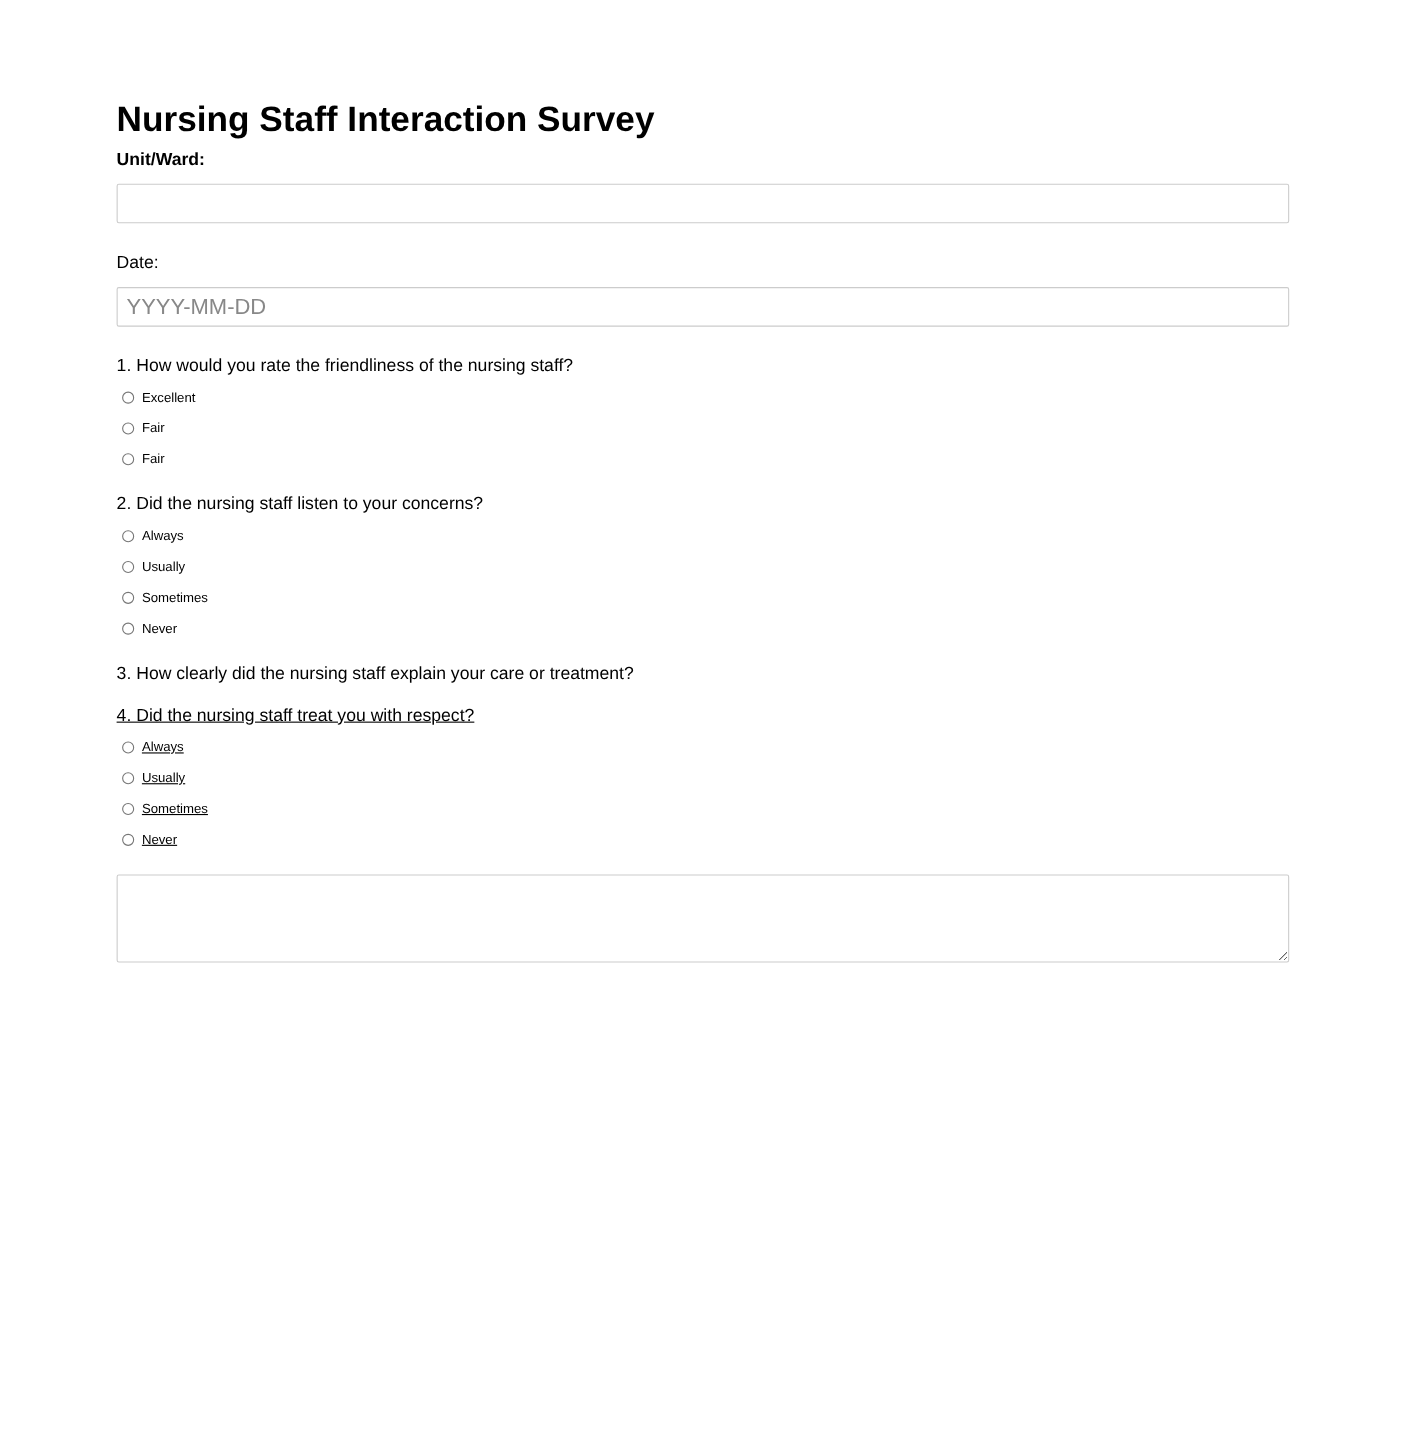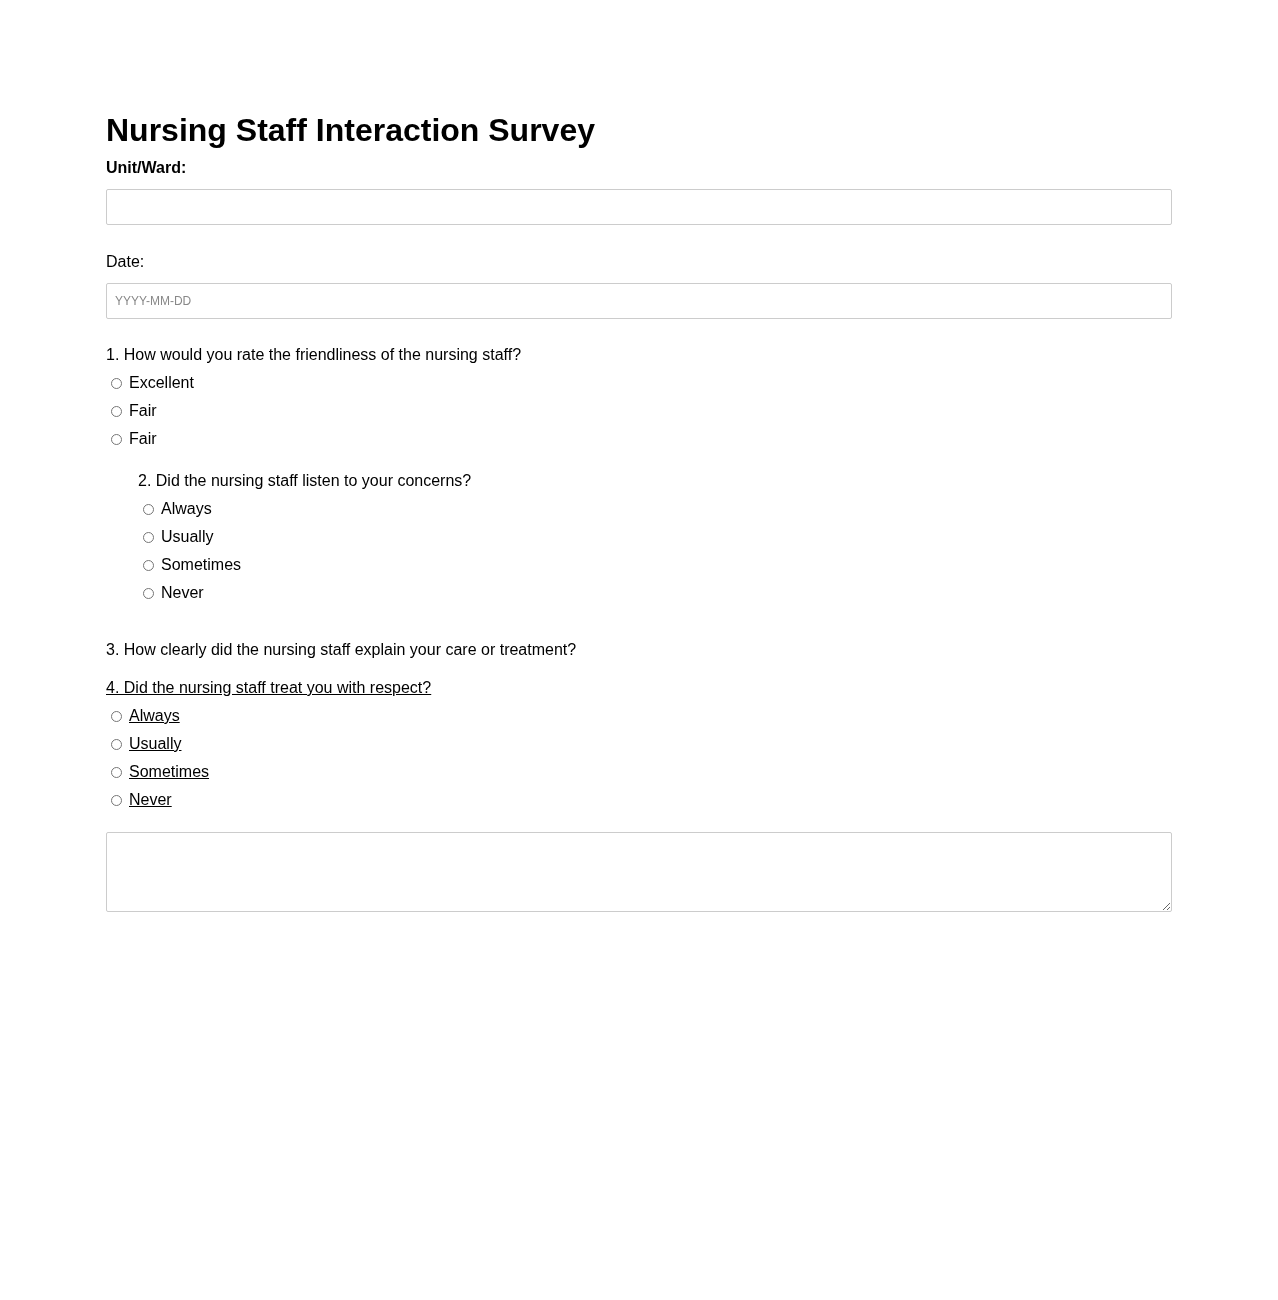--- a/index.html
+++ b/index.html
@@ -1,28 +1,28 @@
 <!DOCTYPE html>
 <html><head>
 <meta charset="utf-8">
 <style>
   html, body { margin: 0; padding: 0; background: #ffffff; }
   body { width: 1278px; height: 1300px; font-family: "Liberation Sans", sans-serif; color: #000; position: relative; }
-  .container { position: absolute; left: 106px; top: 106px; width: 1066px; }
+  .container { position: absolute; left: 106px; top: 84px; width: 1066px; }
   h1 { margin: 0; font-size: 32px; font-weight: bold; line-height: 48px; height: 48px; }
   .label { font-size: 16px; line-height: 20px; display: block; }
   .text-input {
     box-sizing: border-box; width: 1066px; height: 36px;
     border: 1px solid #cccccc; border-radius: 2px; padding: 0 8px;
-    font-family: "Liberation Sans", sans-serif; font-size: 12px; color: #000; background: #fff; outline: none;
+    font-family: "Liberation Sans", sans-serif; font-size: 20px; color: #000; background: #fff; outline: none;
   }
   .text-input::placeholder { color: #888888; }
   .q-block { margin-top: 0; }
   .q-title { font-size: 16px; line-height: 20px; height: 20px; }
-  .option { display: flex; align-items: center; height: 28px; font-size: 16px; cursor: pointer; }
+  .option { display: flex; align-items: center; height: 28px; font-size: 12px; cursor: pointer; }
   .radio {
     width: 11px; height: 11px; border: 1px solid #767676; border-radius: 50%;
     margin: 0 7px 0 5px; box-sizing: border-box; background: #fff; flex: none;
   }
   textarea {
     box-sizing: border-box; width: 1066px; height: 80px; border: 1px solid #cccccc;
     border-radius: 2px; resize: vertical; font-family: "Liberation Sans", sans-serif; font-size: 16px; padding: 8px; outline: none;
   }
 </style>
 </head>
@@ -52,21 +52,21 @@
           <span class="radio"></span>
           <span>Fair</span>
         </div>
       <div class="option">
           <span class="radio"></span>
           <span>Fair</span>
         </div>
     </div>
   </div>
 
-  <div class="q-block" style="margin-top:18px;margin-left:32px;">
+  <div class="q-block" style="margin-top:18px;">
     <div class="q-title">2. Did the nursing staff listen to your concerns?</div>
     <div style="margin-top:4px;">
       <div class="option">
           <span class="radio"></span>
           <span>Always</span>
         </div>
       <div class="option">
           <span class="radio"></span>
           <span>Usually</span>
         </div>
@@ -74,21 +74,21 @@
           <span class="radio"></span>
           <span>Sometimes</span>
         </div>
       <div class="option">
           <span class="radio"></span>
           <span>Never</span>
         </div>
     </div>
   </div>
 
-  <div class="q-block" style="margin-top:33px;">
+  <div class="q-block" style="margin-top:18px;">
     <div class="q-title">3. How clearly did the nursing staff explain your care or treatment?</div>
   </div>
 
   <div class="q-block" style="margin-top:18px;text-decoration:underline;">
     <div class="q-title">4. Did the nursing staff treat you with respect?</div>
     <div style="margin-top:4px;">
       <div class="option">
           <span class="radio"></span>
           <span>Always</span>
         </div>

